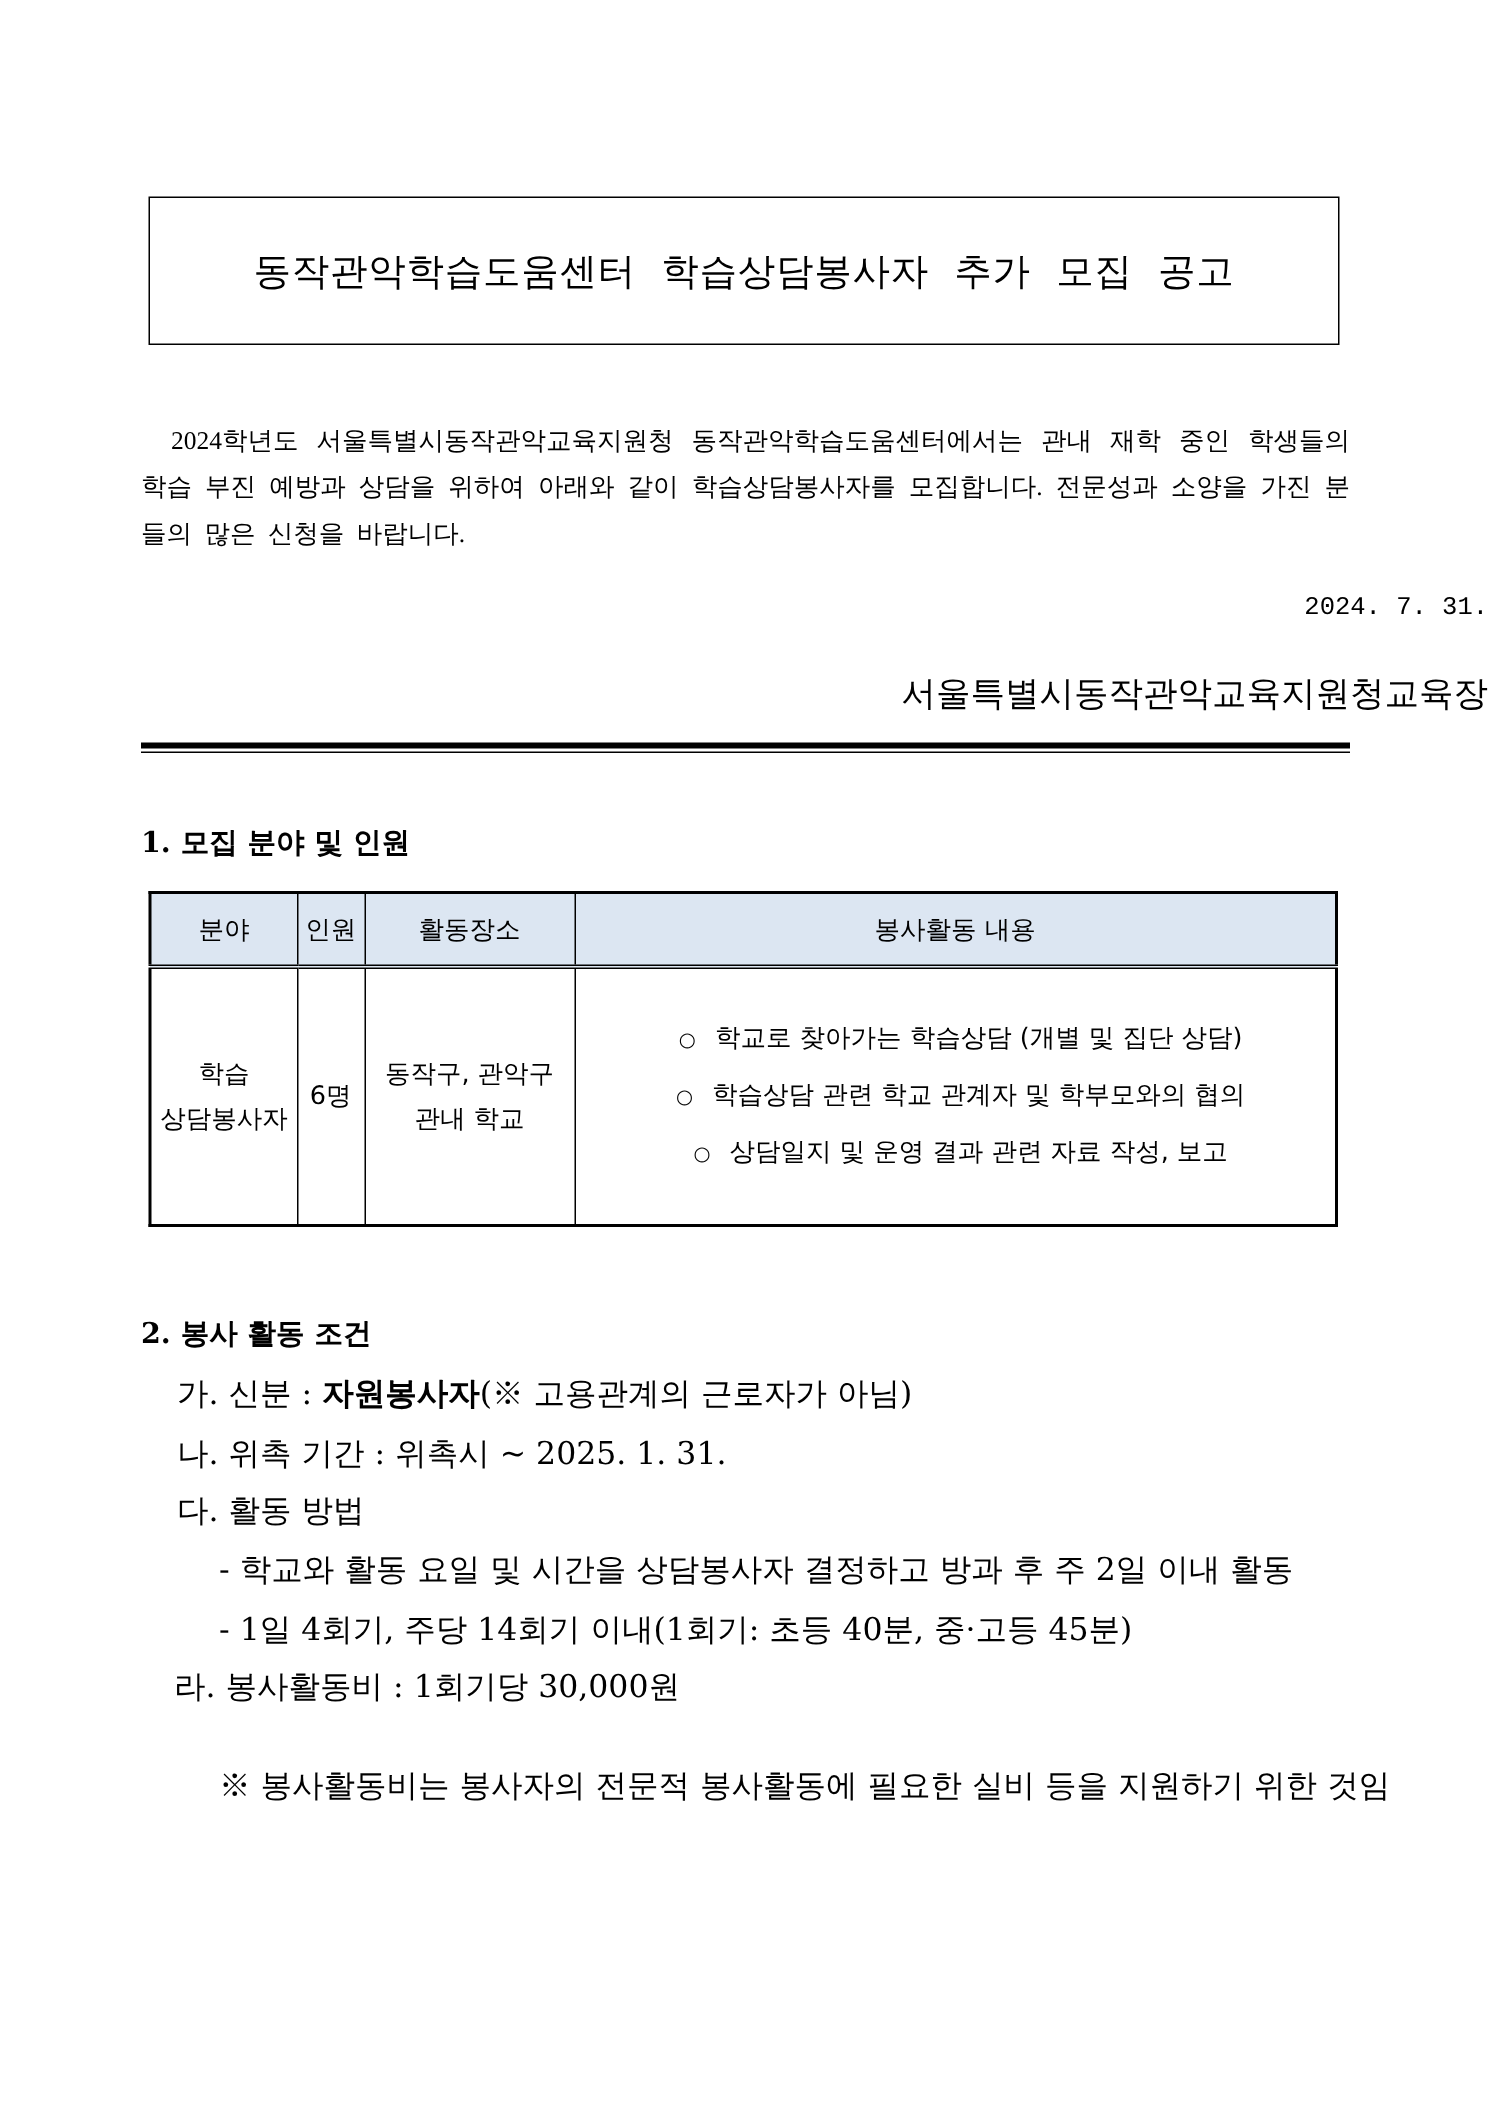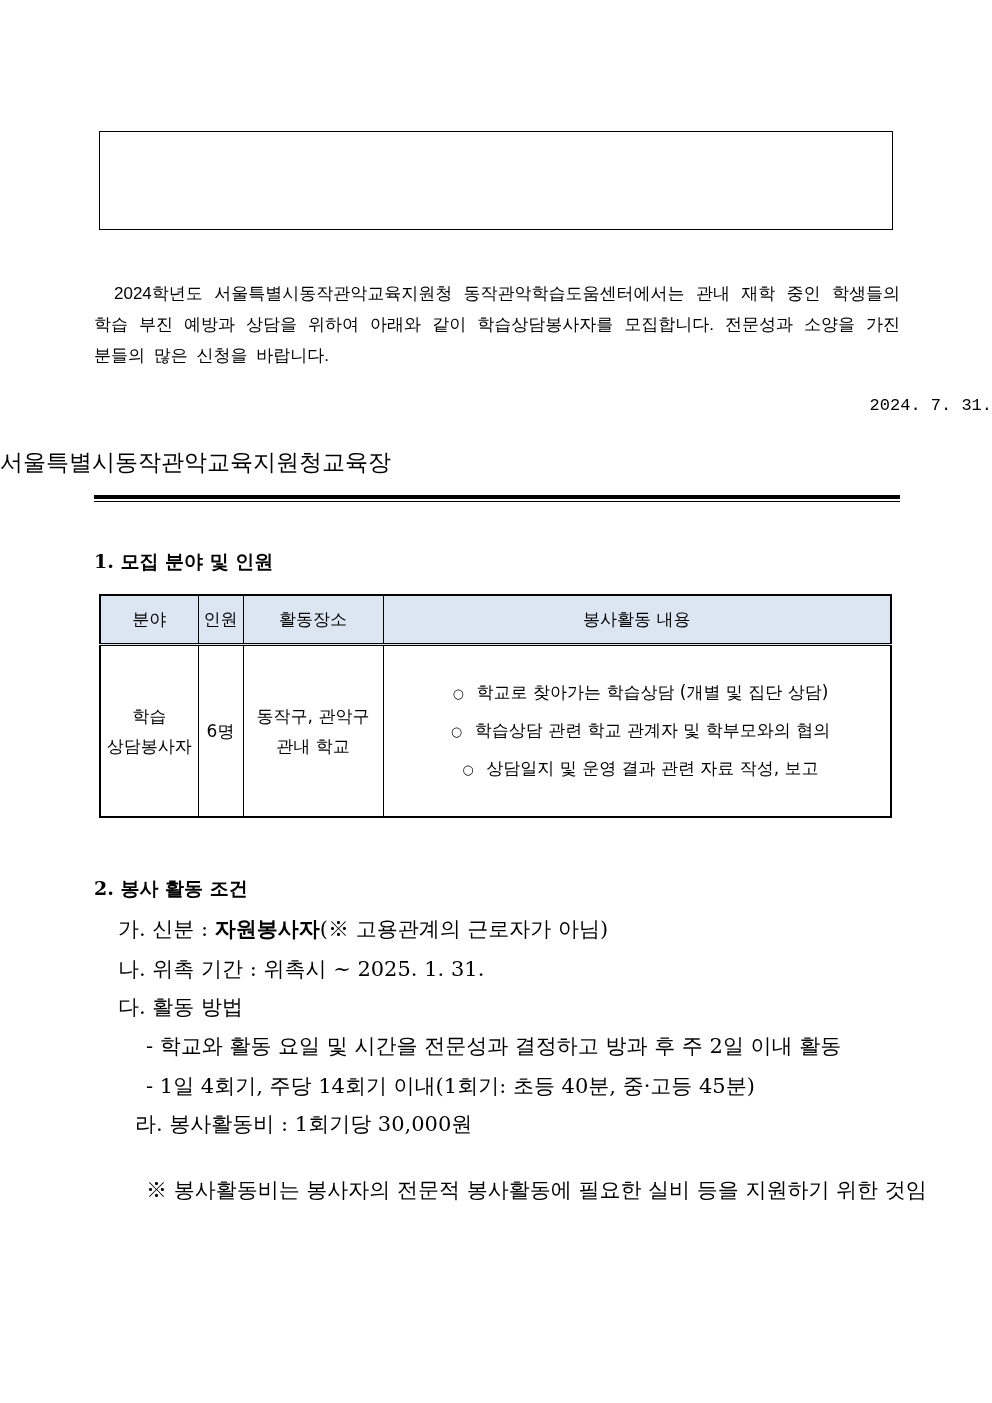--- a/index.html
+++ b/index.html
@@ -11,30 +11,30 @@
   .title-box {
     position: absolute; left: 99px; top: 131px; width: 794px; height: 99px;
     border: 1px solid #000; box-sizing: border-box;
     display: flex; flex-direction: column; justify-content: center; align-items: center;
     font-family: "DejaVu Sans", "Liberation Sans", sans-serif;
     font-size: 25px; line-height: 44px; letter-spacing: 0.5px;
   }
   .title-line { white-space: pre; }
   .intro {
     position: absolute; left: 94px; top: 278px; width: 806px;
-    font-family: Liberation Sans, sans-serif;
+    font-family: Liberation Serif, serif;
     font-size: 17px; line-height: 31px; text-align: justify;
     text-indent: 20px; word-spacing: 4px;
   }
   .date {
     position: absolute; left: 0; width: 992px; top: 396px; text-align: right;
     font-family: "Liberation Mono", "DejaVu Sans Mono", monospace; font-size: 17px;
   }
   .issuer {
-    position: absolute; left: 0; width: 992px; top: 447px; text-align: left;
+    position: absolute; left: 0; width: 992px; top: 447px; text-align: right;
     font-family: "DejaVu Sans", "Liberation Sans", sans-serif; font-size: 23px;
   }
   .rule-thick { position: absolute; left: 94px; width: 806px; top: 495px; height: 4px; background: #000; }
   .rule-thin  { position: absolute; left: 94px; width: 806px; top: 501px; height: 1px; background: #000; }
   .section-heading {
     position: absolute; left: 94px;
     font-family: "DejaVu Serif", "Liberation Serif", serif; font-size: 19px; font-weight: bold;
   }
   table.recruit {
     position: absolute; left: 99px; top: 594px; width: 793px;
@@ -56,20 +56,21 @@
   .cond {
     position: absolute; font-family: "DejaVu Serif", "Liberation Serif", serif; font-size: 21px;
     white-space: nowrap;
   }
   .cond b { font-weight: bold; }
 </style>
 </head>
 <body>
 
 <div class="title-box">
+  <div class="title-line">동작관악학습도움센터  학습상담봉사자  추가  모집  공고</div>
 </div>
 
 <p class="intro" style="margin:0;">2024학년도 서울특별시동작관악교육지원청 동작관악학습도움센터에서는 관내 재학 중인 학생들의 학습 부진 예방과 상담을 위하여 아래와 같이 학습상담봉사자를 모집합니다. 전문성과 소양을 가진 분들의 많은 신청을 바랍니다.</p>
 
 <div class="date">2024. 7. 31.</div>
 <div class="issuer">서울특별시동작관악교육지원청교육장</div>
 
 <div class="rule-thick"></div>
 <div class="rule-thin"></div>
 
@@ -119,16 +120,16 @@
   </tbody>
 </table>
 
 <div class="section-heading" style="top:876px;">2. 봉사 활동 조건</div>
 
 <div class="cond" style="left:118px; top:915px;">
   <span>가. 신분 : </span><b>자원봉사자</b><span>(※ 고용관계의 근로자가 아님)</span>
 </div>
 <div class="cond" style="left:118px; top:955px;">나. 위촉 기간 : 위촉시 ~ 2025. 1. 31.</div>
 <div class="cond" style="left:118px; top:993px;text-align:center;">다. 활동 방법</div>
-<div class="cond" style="left:146px; top:1032px;">- 학교와 활동 요일 및 시간을 전문성과 결정하고 방과 후 주 2일 이내 활동</div>
+<div class="cond" style="left:146px; top:1032px;">- 학교와 활동 요일 및 시간을 상담봉사자 결정하고 방과 후 주 2일 이내 활동</div>
 <div class="cond" style="left:146px; top:1072px;">- 1일 4회기, 주당 14회기 이내(1회기: 초등 40분, 중·고등 45분)</div>
-<div class="cond" style="left:135px; top:1110px;">라. 봉사활동비 : 1회기당 30,000원</div>
+<div class="cond" style="left:116px; top:1110px;">라. 봉사활동비 : 1회기당 30,000원</div>
 <div class="cond" style="left:146px; top:1150px;margin-top:26px;">※ 봉사활동비는 봉사자의 전문적 봉사활동에 필요한 실비 등을 지원하기 위한 것임</div>
 
 </body></html>

